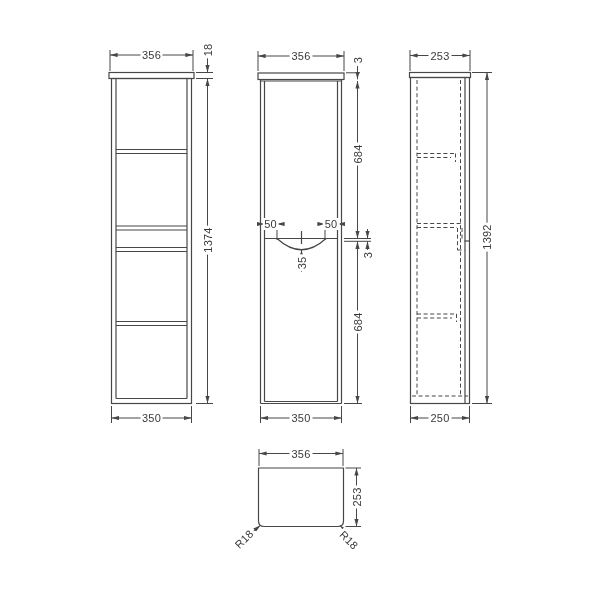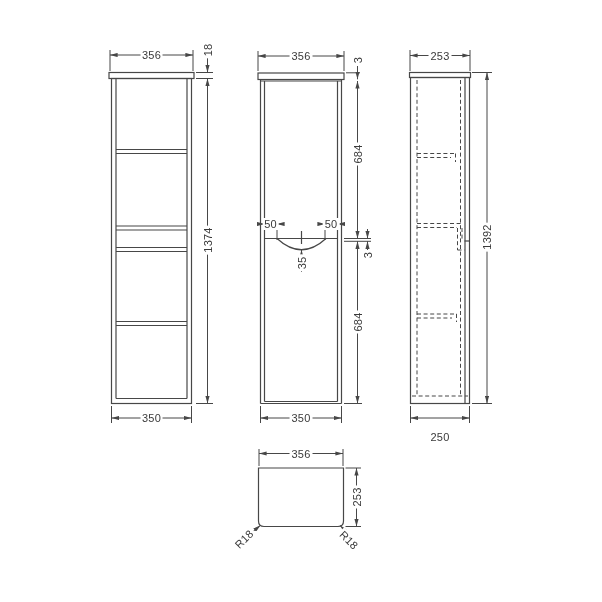--- a/index.html
+++ b/index.html
@@ -164,20 +164,20 @@
   <span class="dim v" style="left:357.5px;top:154px;">684</span>
   <span class="dim" style="left:270.5px;top:223.5px;">50</span>
   <span class="dim" style="left:331px;top:223.5px;">50</span>
   <span class="dim v" style="left:301.5px;top:263px;">35</span>
   <span class="dim v" style="left:367.5px;top:255px;">3</span>
   <span class="dim v" style="left:357.5px;top:322px;">684</span>
   <span class="dim" style="left:301px;top:418px;">350</span>
 
   <span class="dim" style="left:440px;top:55.5px;">253</span>
   <span class="dim v" style="left:487px;top:237px;">1392</span>
-  <span class="dim" style="left:440px;top:437px;">250</span>
+  <span class="dim" style="left:440px;top:418px;">250</span>
 
   <span class="dim" style="left:301px;top:453.5px;">356</span>
   <span class="dim v" style="left:356.5px;top:497px;">253</span>
   <span class="dim dl" style="left:244px;top:539px;">R18</span>
   <span class="dim dr" style="left:349px;top:540px;">R18</span>
 
 </div>
 
 </body></html>

